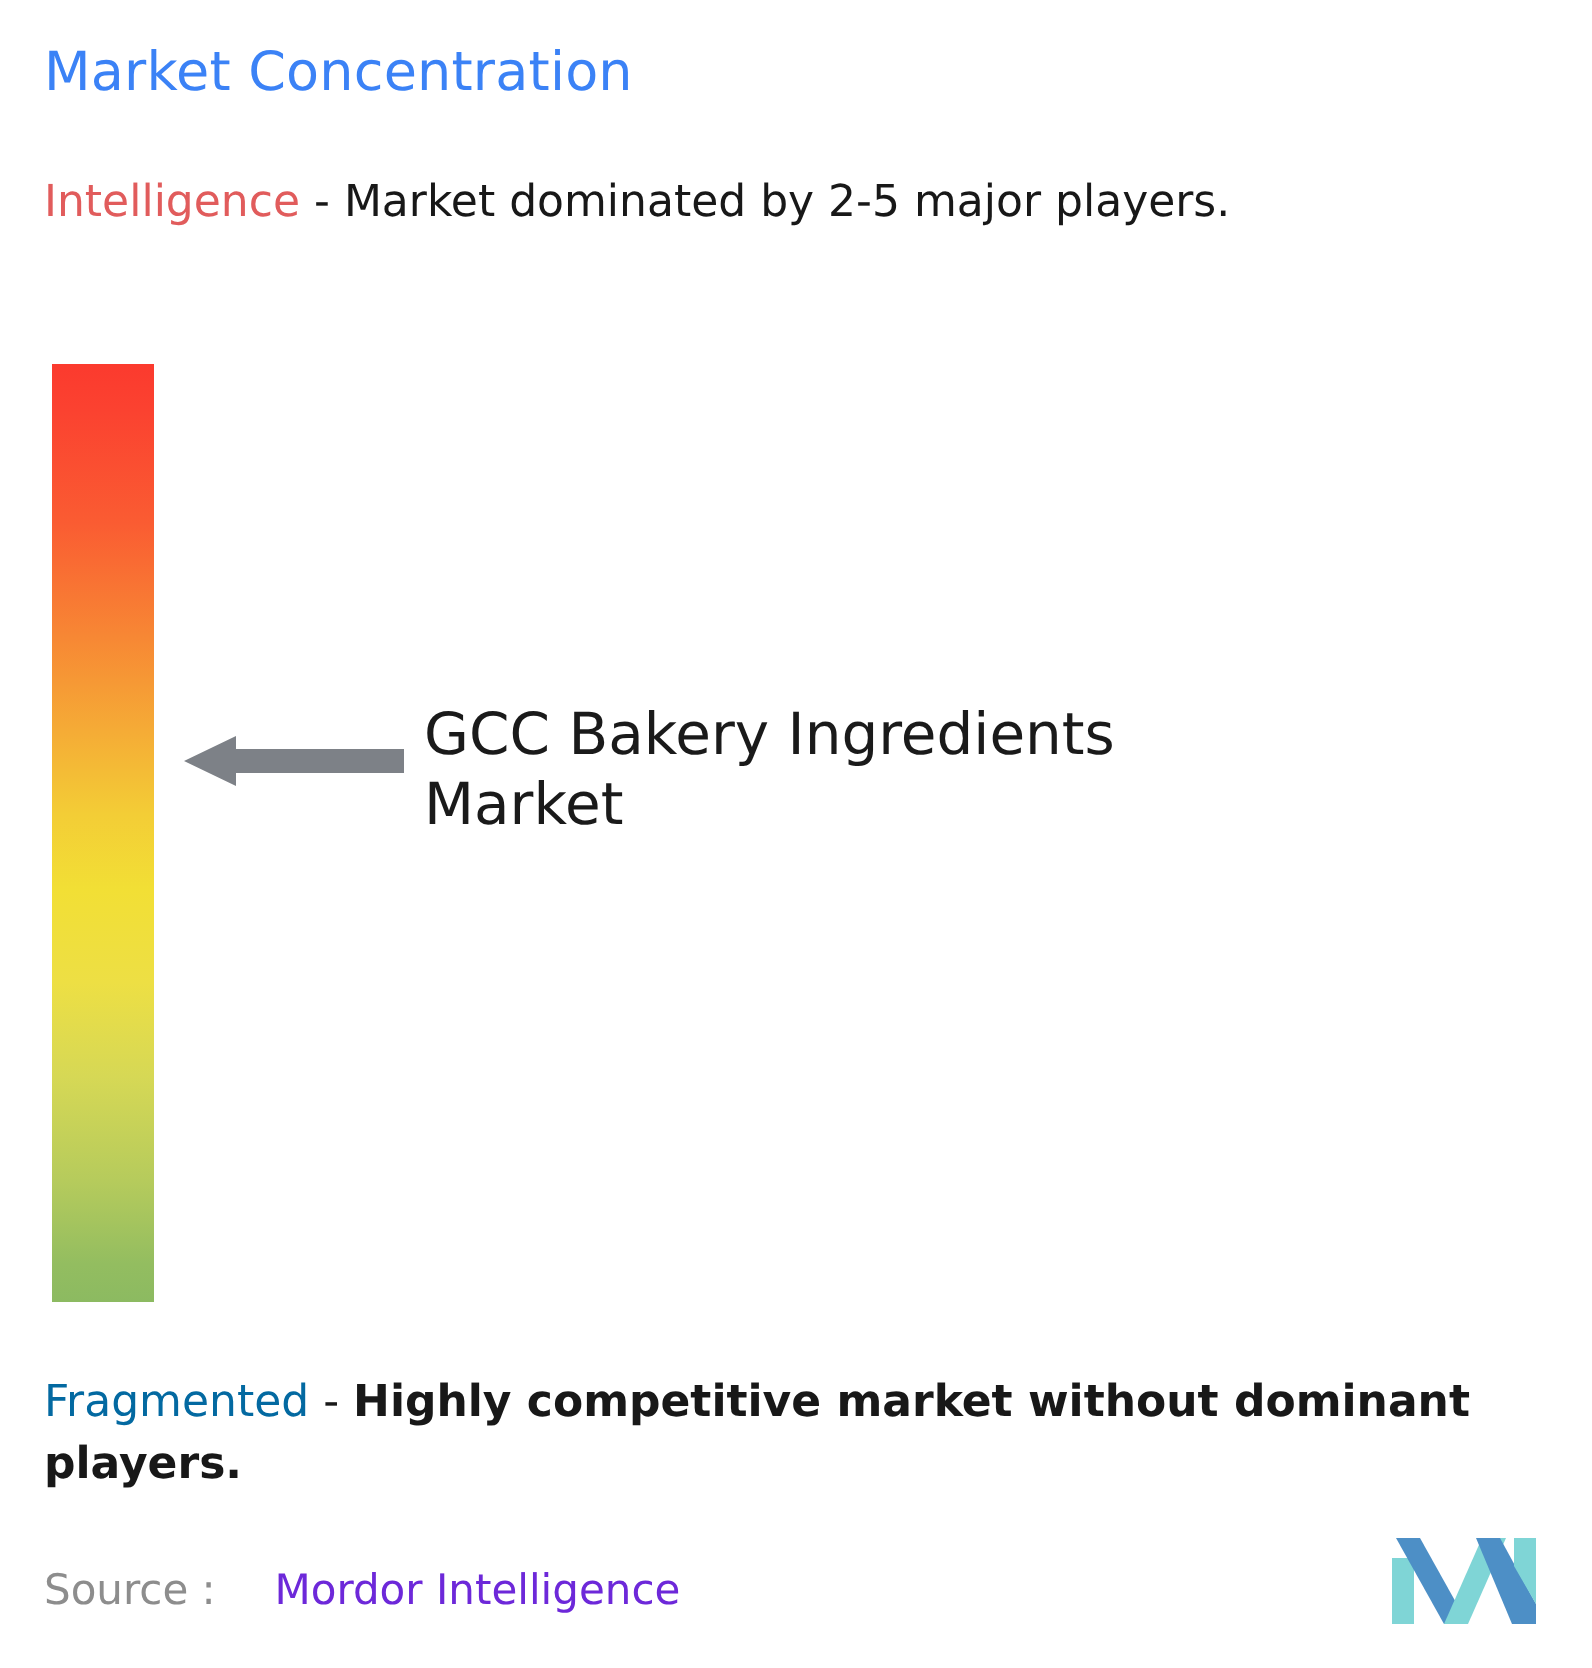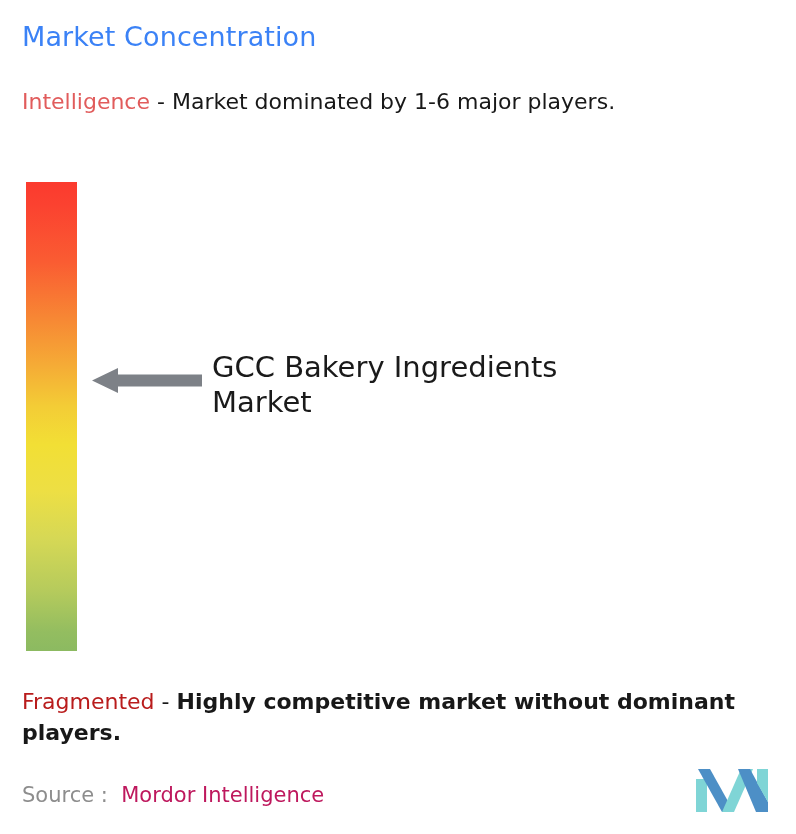--- a/index.html
+++ b/index.html
@@ -53,21 +53,21 @@
     position: absolute;
     left: 22px;
     top: 686px;
     width: 762px;
     font-size: 22px;
     line-height: 31px;
     font-weight: 400;
     color: #181818;
   }
   #fragmented-legend .term {
-    color: #b91c1c;
+    color: #0369a1;
   }
   #fragmented-legend .desc {
     color: #181818;
     font-weight: bold;
   }
 
   
   #concentration-scale {
     position: absolute;
     left: 26px;
@@ -117,37 +117,37 @@
     position: absolute;
     left: 22px;
     top: 781px;
     font-size: 21px;
     line-height: 28px;
     color: #8d8d8d;
     font-weight: 400;
     white-space: nowrap;
   }
   #source-line .source-label { color: #8d8d8d; margin-top: 24px; }
-  #source-line .source-value { color: #be185d; }
+  #source-line .source-value { color: #6d28d9; margin-left: 16px; }
 
   
   #brand-logo {
     position: absolute;
     left: 696px;
     top: 769px;
     width: 72px;
     height: 43px;
   }
 </style>
 </head>
 <body>
 
 <div id="page-title">Market Concentration</div>
 
-<div id="consolidated-legend"><span class="term">Intelligence</span><span class="sep">  - </span><span class="desc">Market dominated by 1-6 major players.</span></div>
+<div id="consolidated-legend"><span class="term">Intelligence</span><span class="sep">  - </span><span class="desc">Market dominated by 2-5 major players.</span></div>
 
 <div id="concentration-scale"></div>
 
 <div id="market-pointer">
   <svg width="110" height="25" viewBox="0 0 110 25" xmlns="http://www.w3.org/2000/svg">
     <polygon points="0,12.5 26,0 26,6.5 110,6.5 110,18.5 26,18.5 26,25" fill="#7d8187"></polygon>
   </svg>
 </div>
 
 <div id="market-label">GCC Bakery Ingredients Market</div>

